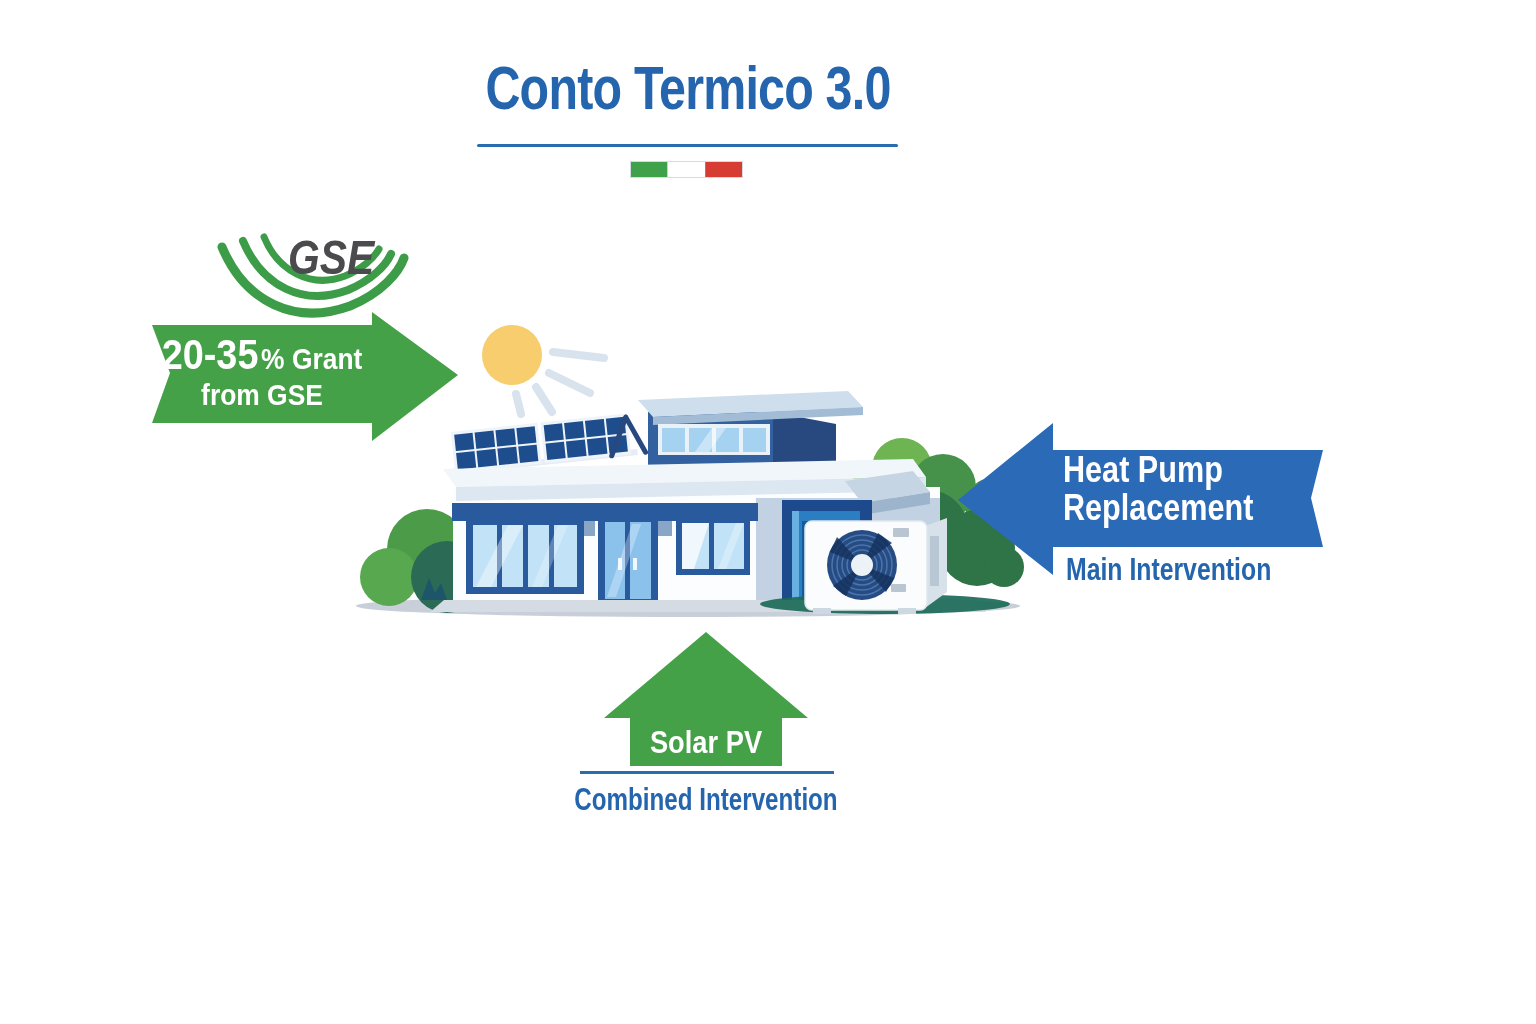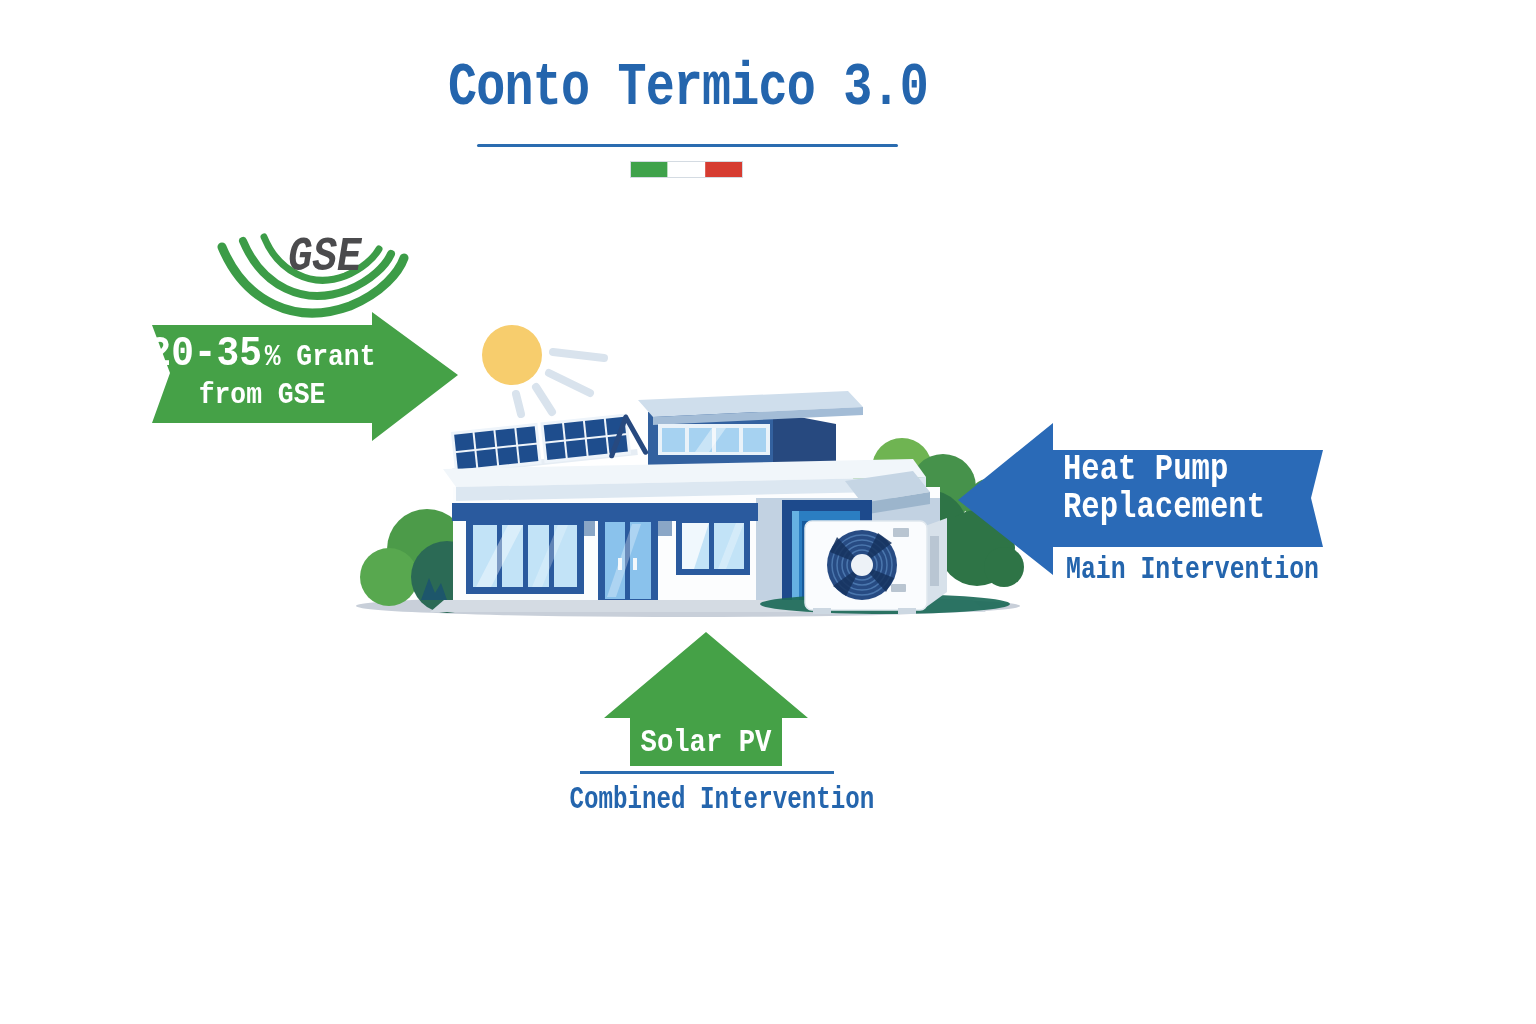--- a/index.html
+++ b/index.html
@@ -1,18 +1,18 @@
 <!DOCTYPE html>
 <html><head>
 <meta charset="utf-8">
 <style>
   html,body { margin:0; padding:0; background:#ffffff; }
   .stage {
     position:relative; width:1388px; height:1024px; background:#ffffff;
-    overflow:hidden; font-family:Liberation Mono, monospace;
+    overflow:hidden; font-family:Liberation Sans, sans-serif;
   }
   .abs { position:absolute; }
 
   
   .title {
     left:343px; top:52px; width:690px; text-align:center;
     font-size:62px; font-weight:bold; color:#2465ad; letter-spacing:-1px;
     transform:scaleX(.78); transform-origin:50% 50%;
     white-space:nowrap;
   }

